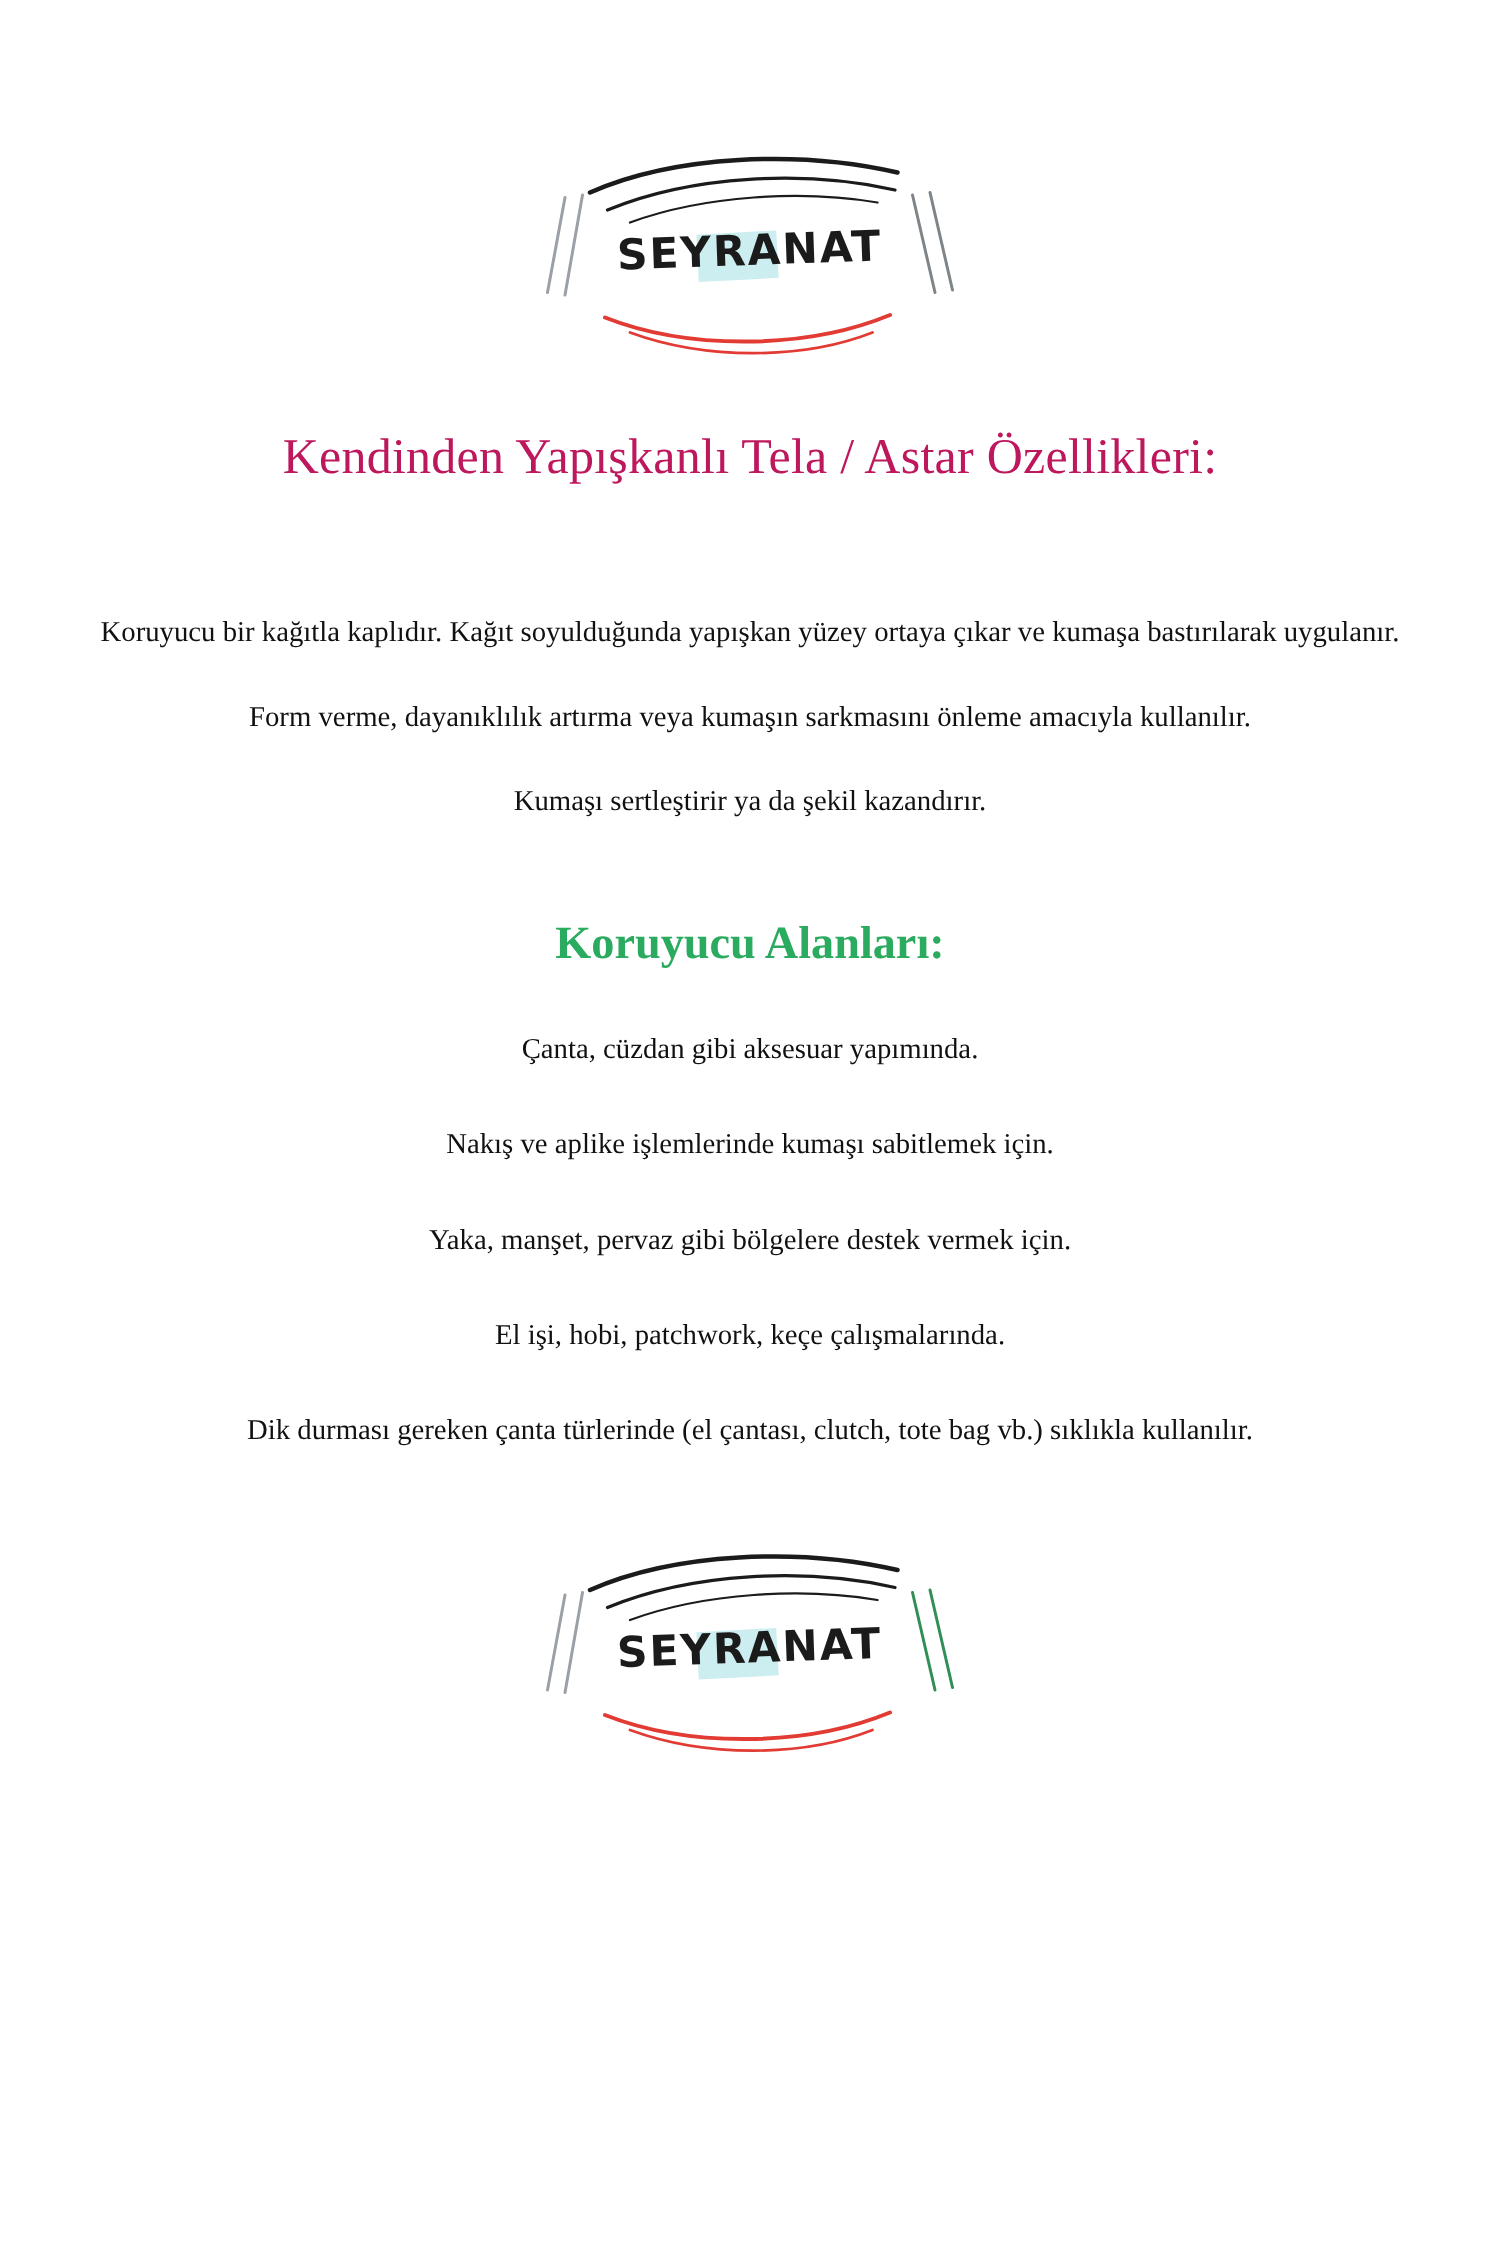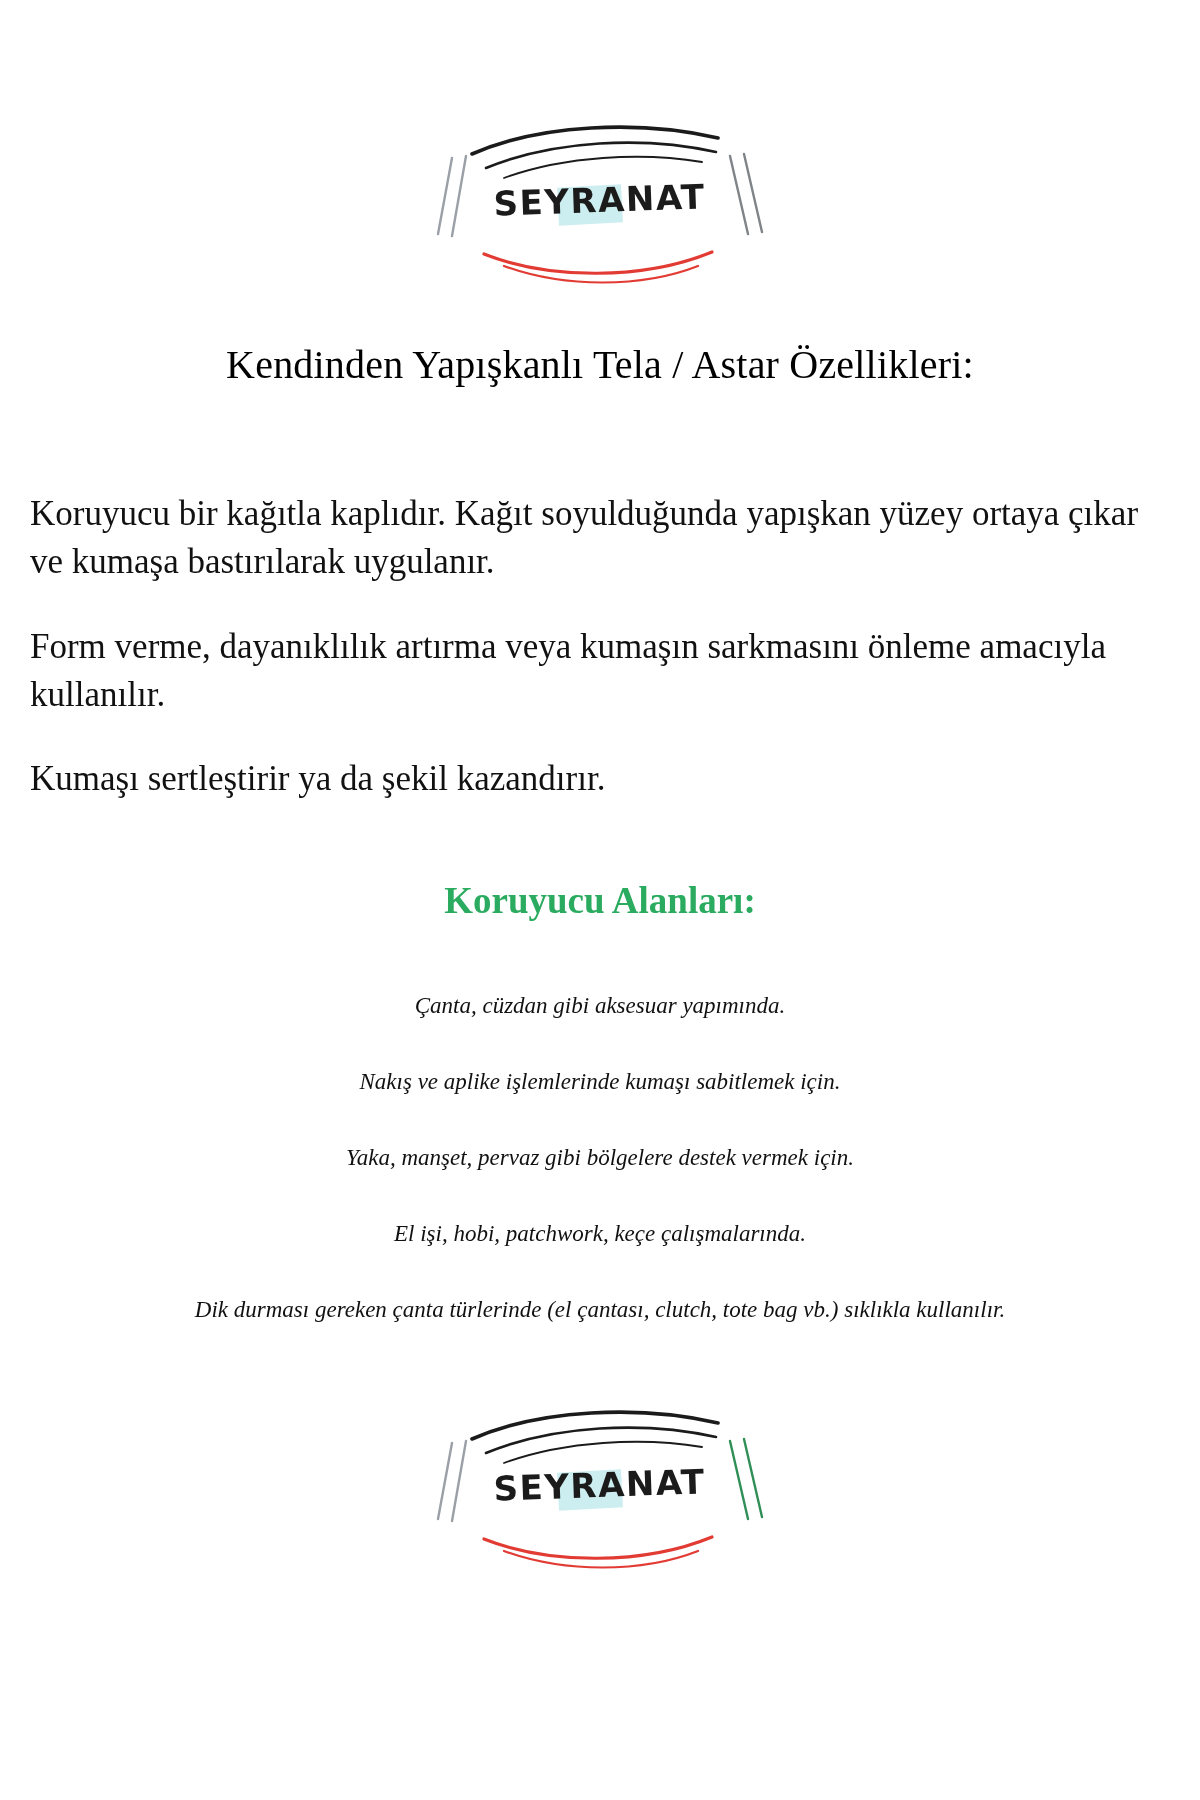--- a/index.html
+++ b/index.html
@@ -38,21 +38,21 @@
   }
   .logo-svg {
     display: block;
     width: 340px;
     height: 190px;
   }
 
   
   .title {
     text-align: center;
-    color: #000000;
+    color: #be185d;
     font-size: 40px;
     font-weight: 400;
     letter-spacing: 0.2px;
     margin: 0;
     padding: 0 40px;
     line-height: 1.25;
   }
   .title-main {
     margin-top: 38px;
   }
@@ -65,37 +65,37 @@
     padding: 0;
     line-height: 1.3;
   }
 
   
   .features {
     margin-top: 100px;
     padding: 0 30px;
   }
   .features p {
-    font-size: 35px;
+    text-align: center;
+    font-size: 23px;
     line-height: 1.38;
     margin: 0 0 36px 0;
     color: #111111;
   }
   .features p:last-child {
     margin-bottom: 0;
   }
 
   .usage-heading-wrap {
     margin-top: 74px;
   }
 
   .usage {
-    margin-top: 64px;
+    margin-top: 44px;
     padding: 0 40px;
-    font-style: italic;
   }
   .usage p {
     text-align: center;
     font-size: 23px;
     line-height: 1.4;
     margin: 0 0 44px 0;
     color: #111111;
   }
   .usage p:last-child {
     margin-bottom: 0;

